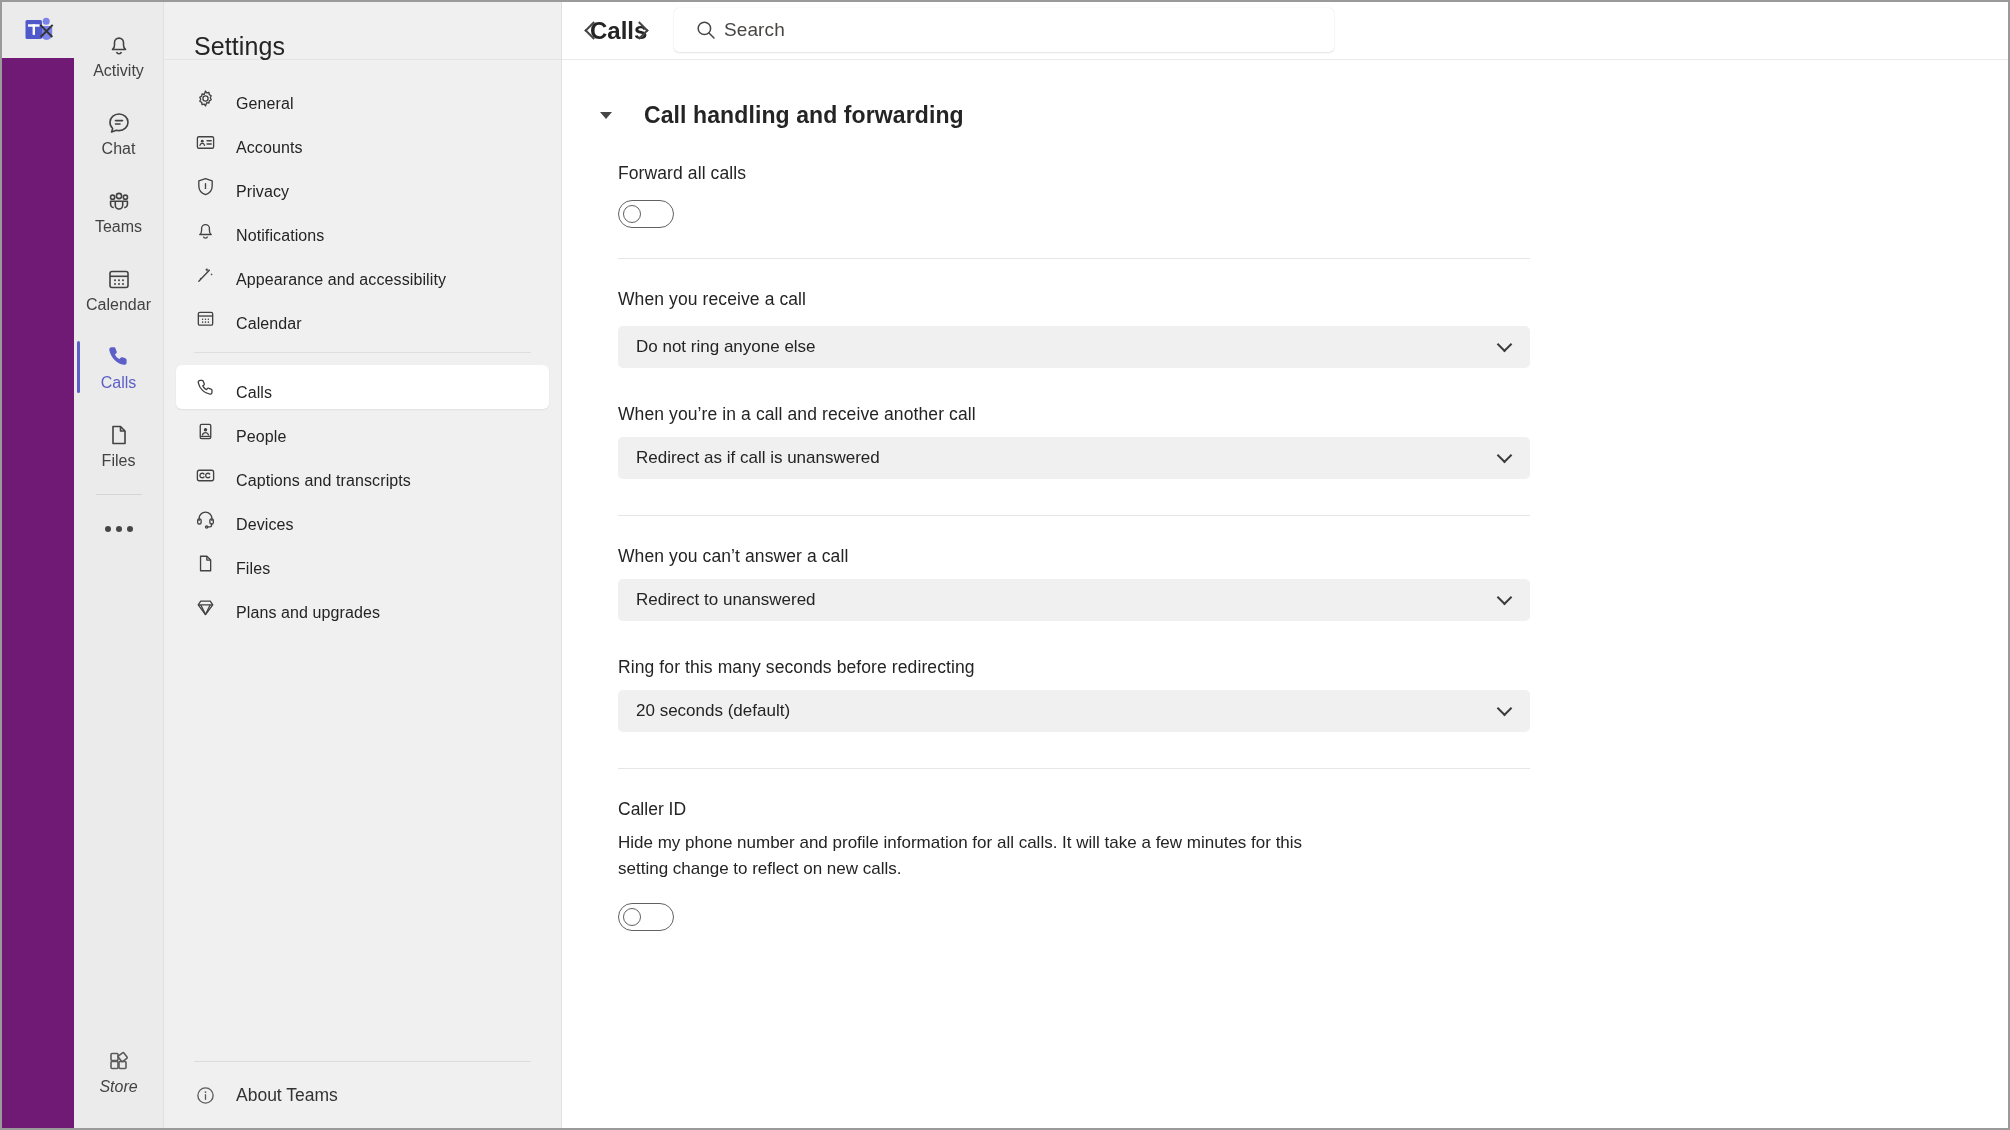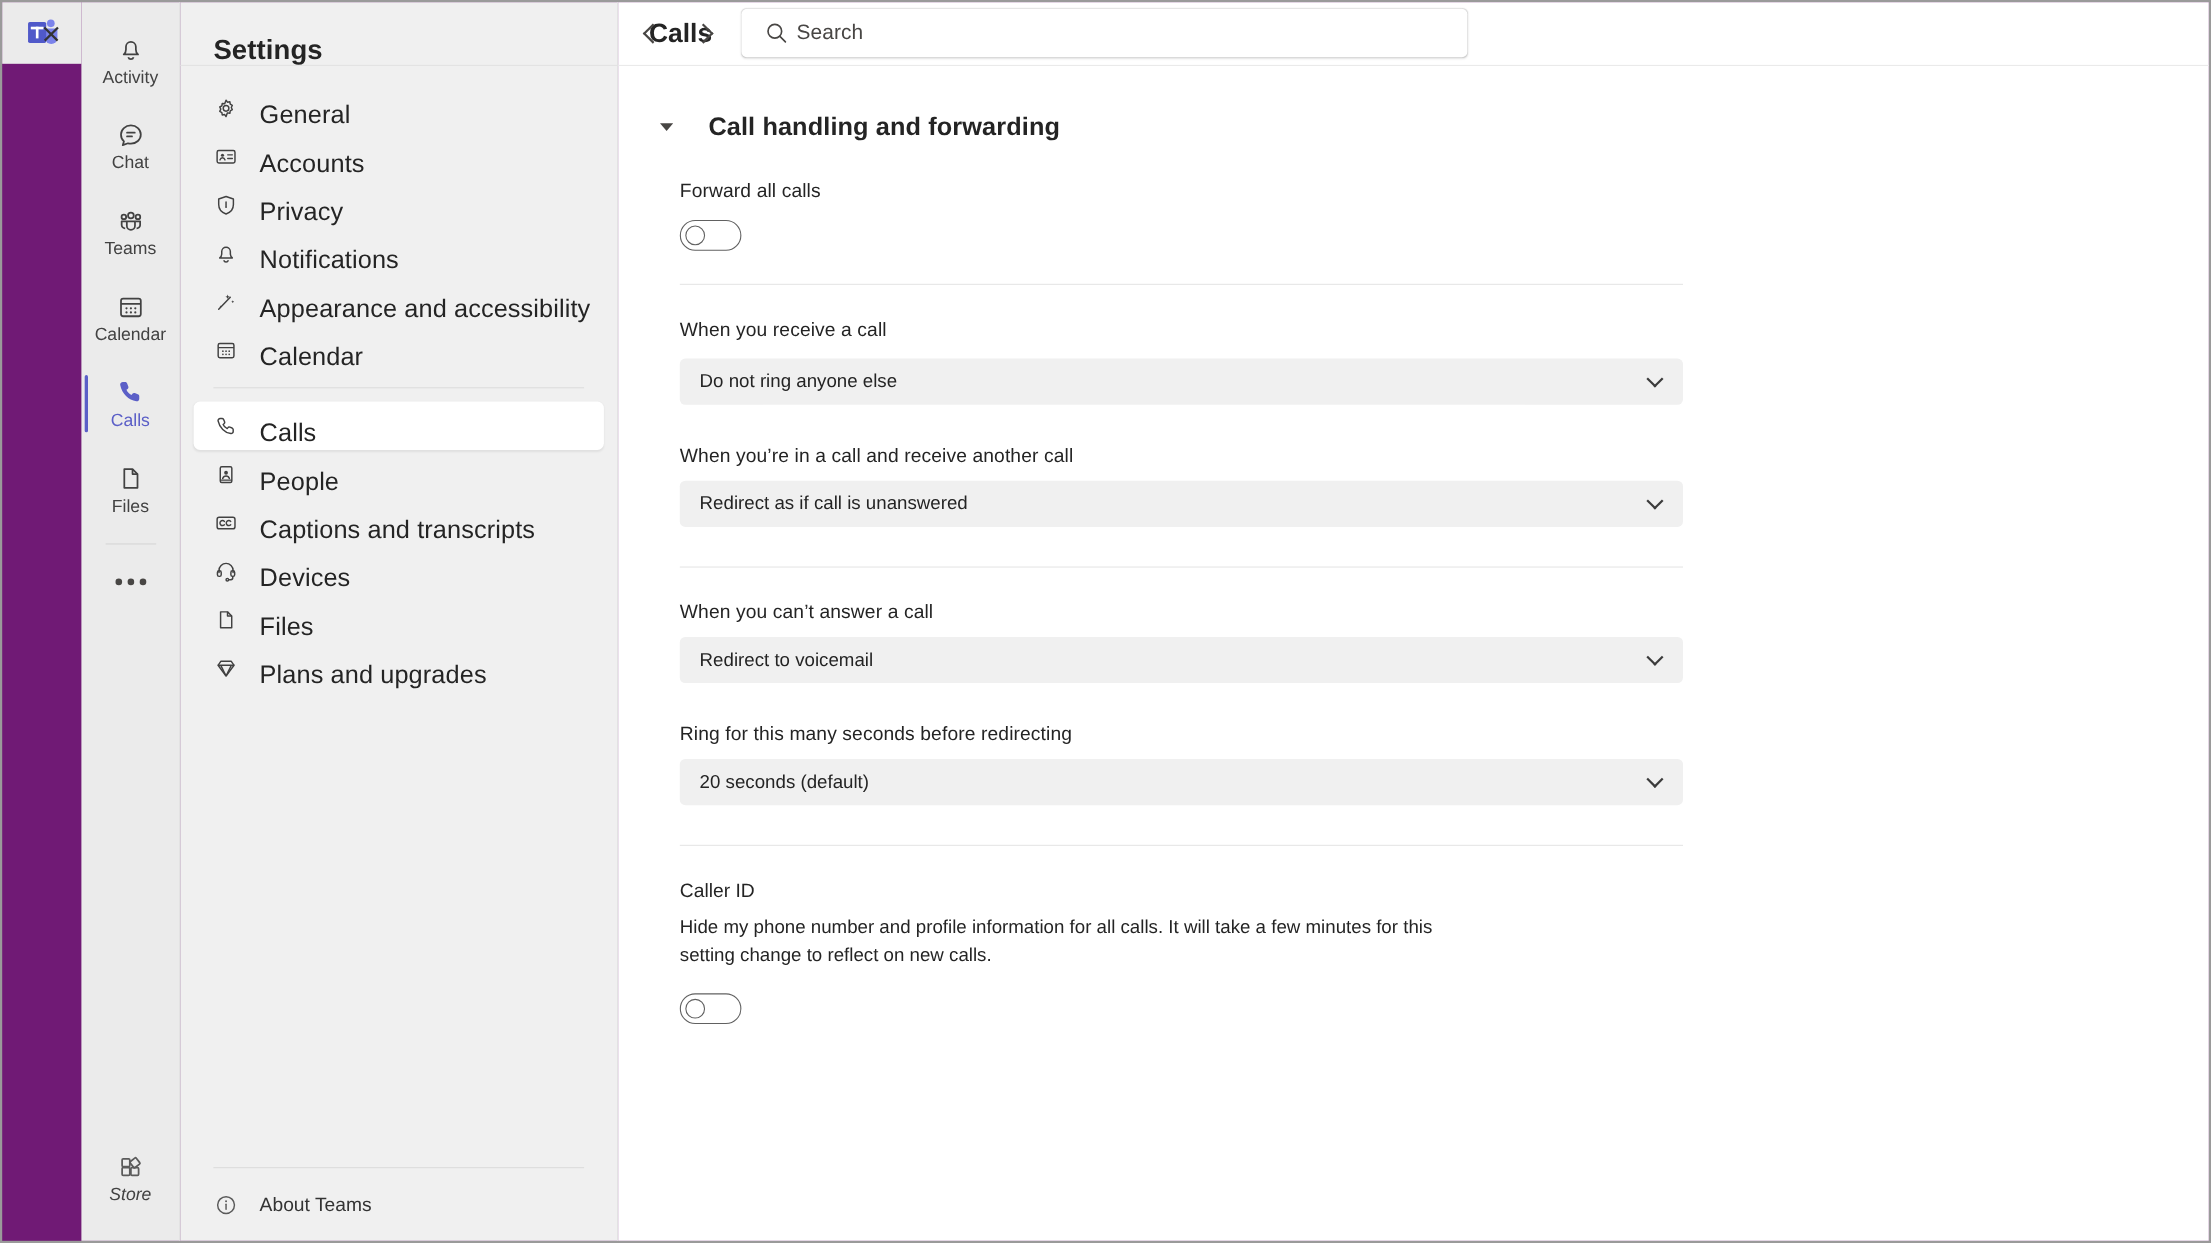--- a/index.html
+++ b/index.html
@@ -121,29 +121,29 @@
     background:#f0f0f0;
     border-right:1px solid #e0e0e0;
     display:flex; flex-direction:column;
   }
   .settings-head {
     height: 58px; flex:0 0 58px;
     display:flex; align-items:center;
     padding-left: 30px;
     border-bottom: 1px solid #e3e3e3;
   }
-  .settings-title { font-size:25px; font-weight:bold; color:#242424; letter-spacing:.1px;margin-top:32px; }
+  .settings-title { font-size:25px; font-weight:normal; color:#242424; letter-spacing:.1px;margin-top:32px; }
   .settings-list { flex:1 1 auto; padding-top:16px; overflow:hidden; }
   .nav-item {
     height: 44px; margin: 0 12px;
     display:flex; align-items:center; gap:20px;
     padding-left: 18px; border-radius:6px;
     cursor:pointer; color:#242424;
   }
-  .nav-item .ni-label { font-size:23px; letter-spacing:.1px;margin-top:12px; }
+  .nav-item .ni-label { font-size:16px; letter-spacing:.1px;margin-top:12px; }
   .nav-item.selected { background:#ffffff; box-shadow:0 1px 2px rgba(0,0,0,.07); }
   .nav-icon { width:22px; height:22px; display:flex; align-items:center; justify-content:center; flex:0 0 22px; }
   .nav-sep { height:1px; background:#dedede; margin:12px 30px 12px 30px; }
 
   .settings-foot { flex:0 0 auto; padding-bottom:22px; }
   .foot-sep { height:1px; background:#dcdcdc; margin:0 30px 22px 30px; }
   .about-row { display:flex; align-items:center; gap:20px; padding-left:30px; cursor:pointer; color:#333; }
   .about-row .ar-label { font-size:17.5px; }
 
   
@@ -556,21 +556,21 @@
             <div class="field-label tight">When you’re in a call and receive another call</div>
             <div class="select">
               <span class="select-value">Redirect as if call is unanswered</span>
               <span class="dchev"></span>
             </div>
 
             <div class="hr"></div>
 
             <div class="field-label tight">When you can’t answer a call</div>
             <div class="select">
-              <span class="select-value">Redirect to voicemail</span>
+              <span class="select-value">Redirect to unanswered</span>
               <span class="dchev"></span>
             </div>
 
             <div class="field-label tight">Ring for this many seconds before redirecting</div>
             <div class="select">
               <span class="select-value">20 seconds (default)</span>
               <span class="dchev"></span>
             </div>
 
             <div class="hr"></div>

